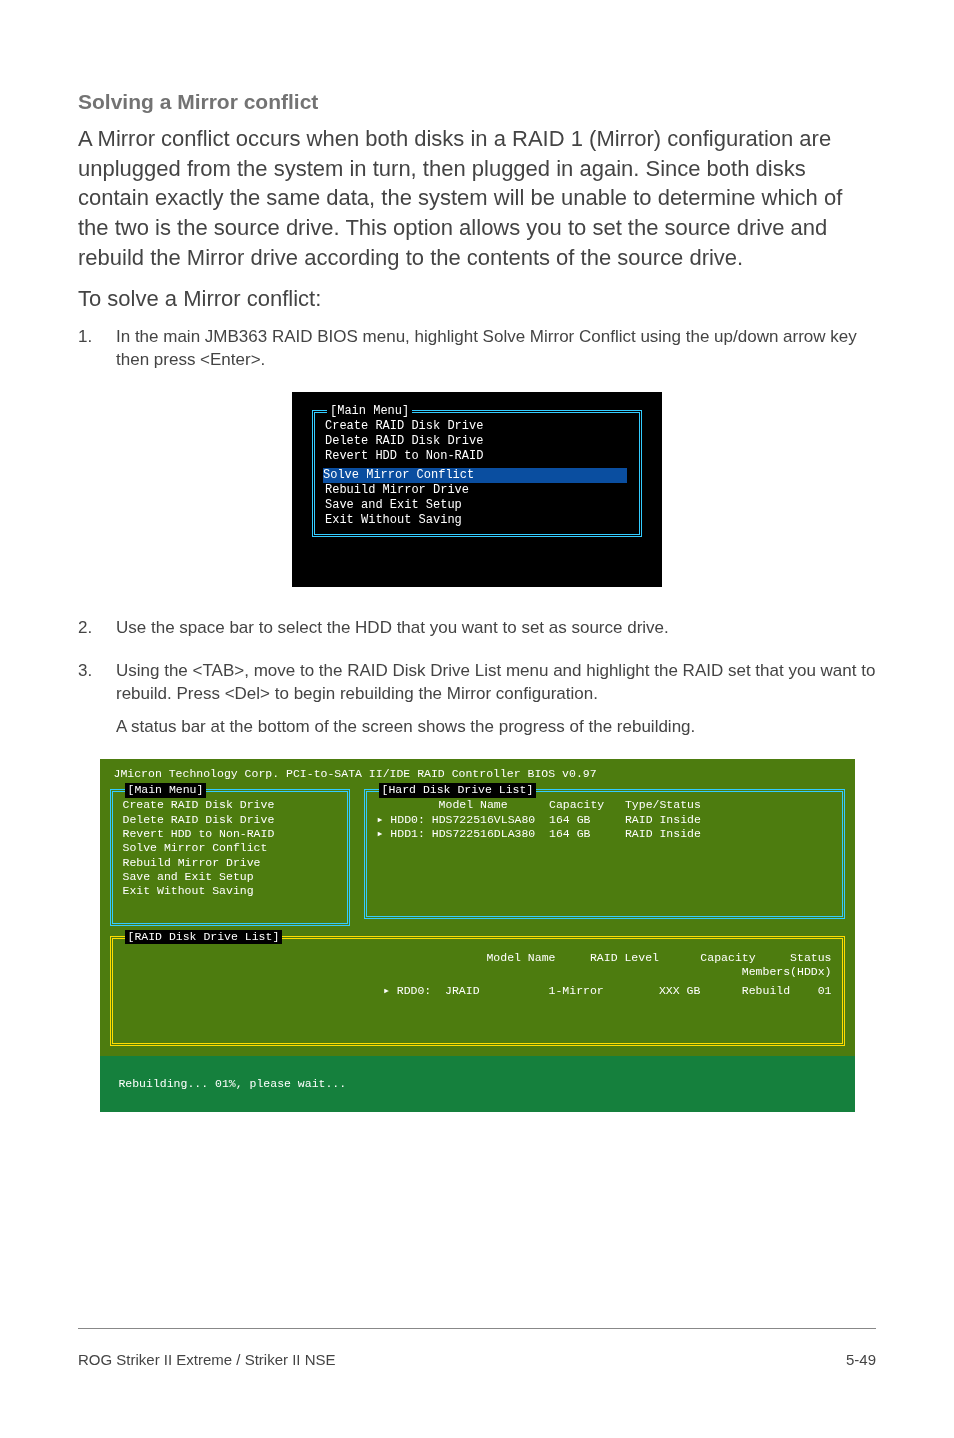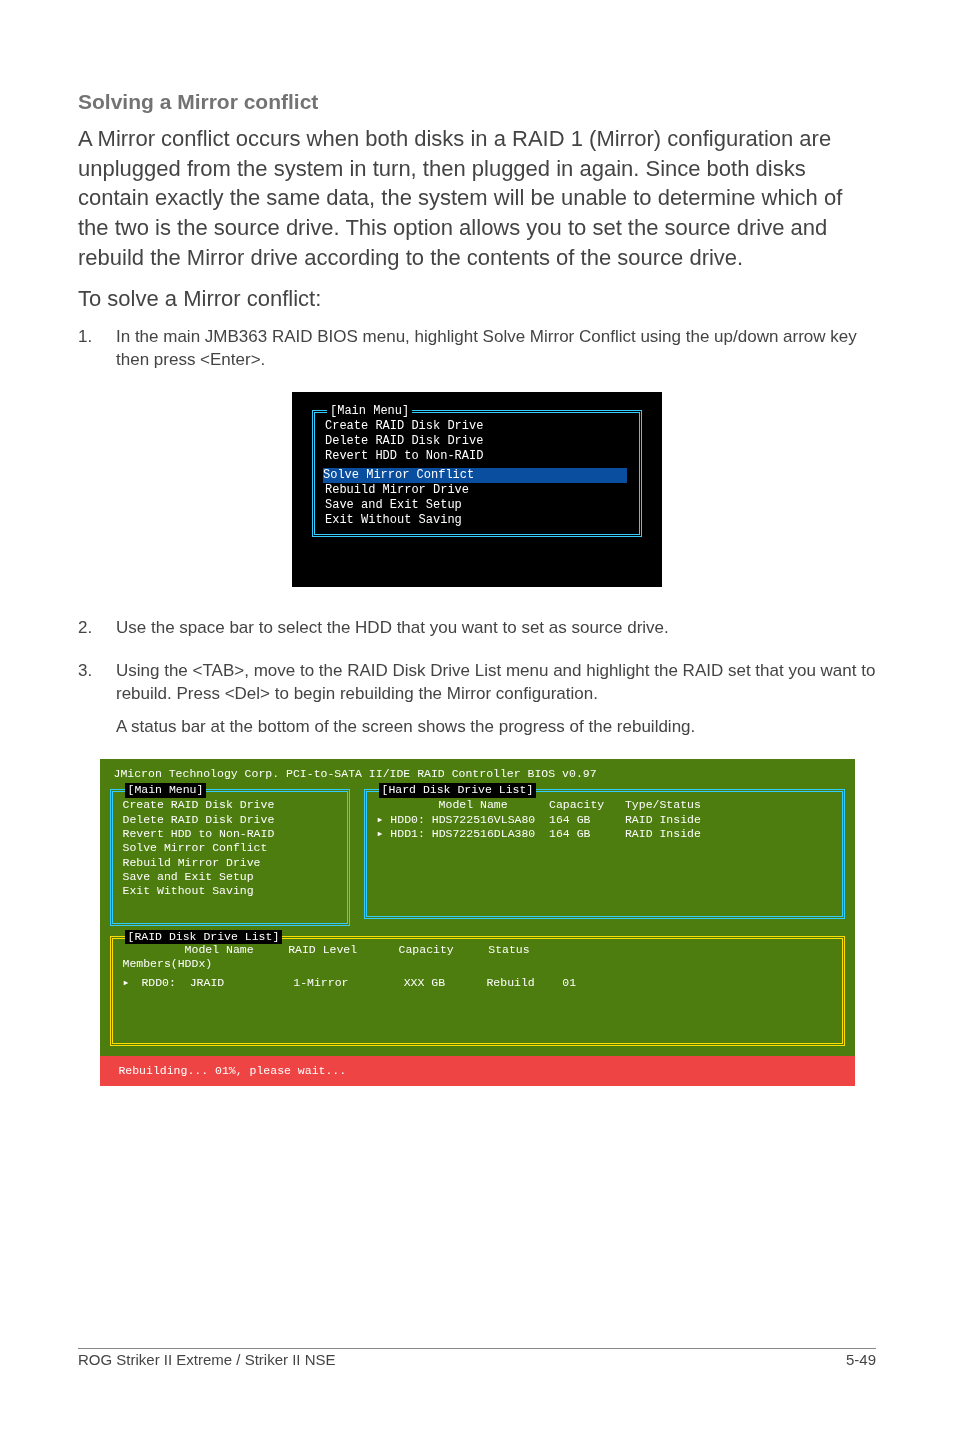--- a/index.html
+++ b/index.html
@@ -65,21 +65,22 @@
   }
   .mono-sm { font-size: 11.5px; }
   .dbl-box {
     border: 3px double #3cf;
     position: relative;
     padding: 6px 10px;
   }
   .dbl-box-yellow {
     border: 3px double #fd0;
     position: relative;
-    padding: 4px 10px;
+    padding: 12px 10px;
+    text-align: right;
   }
   .box-legend {
     position: absolute;
     top: -9px;
     left: 12px;
     background: #000;
     padding: 0 3px;
     color: #fff;
   }
   .hl-row {
@@ -96,32 +97,32 @@
     margin-top: 4px;
   }
   .bios2-left { width: 240px; }
   .bios2-right { flex: 1; }
   .bios2-raidlist {
     margin-top: 10px;
   }
   .rt { color: #fff; }
   .tri { color:#fff; display:inline-block; width:12px; }
   .statusbar {
-    background: #ef4444;
-    color: #fff;
-    padding: 8px 12px;
+    background: #15803d;
+    color: #fff;
+    padding: 21px 12px;
     width: 755px;
     margin: 0 auto;
   }
   .footer-line {
     position: absolute;
     left: 78px; right: 78px;
     bottom: 70px;
     border-top: 1px solid #888;
-    padding-top: 2px;
+    padding-top: 22px;
     display: flex;
     justify-content: space-between;
     font-size: 15px;
     color: #444;
   }
 </style>
 </head>
 <body>
 
 <div class="page">

